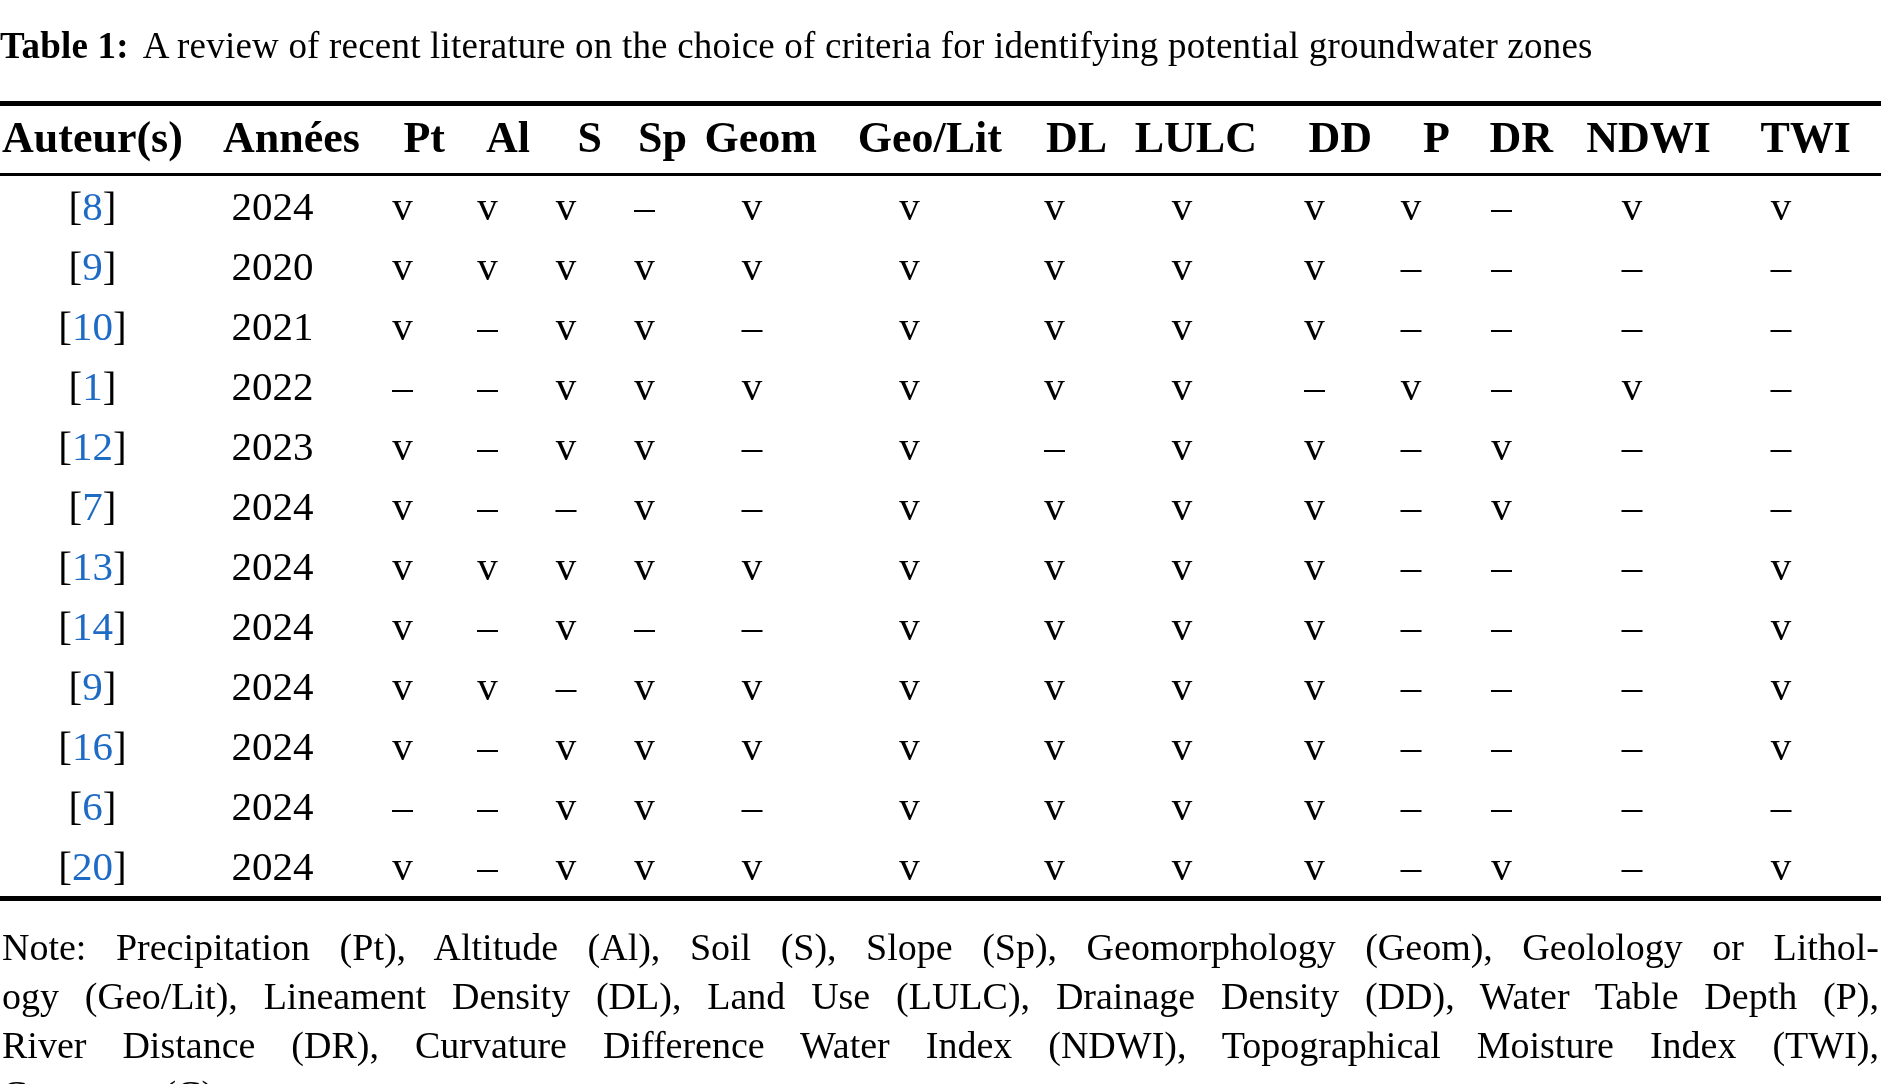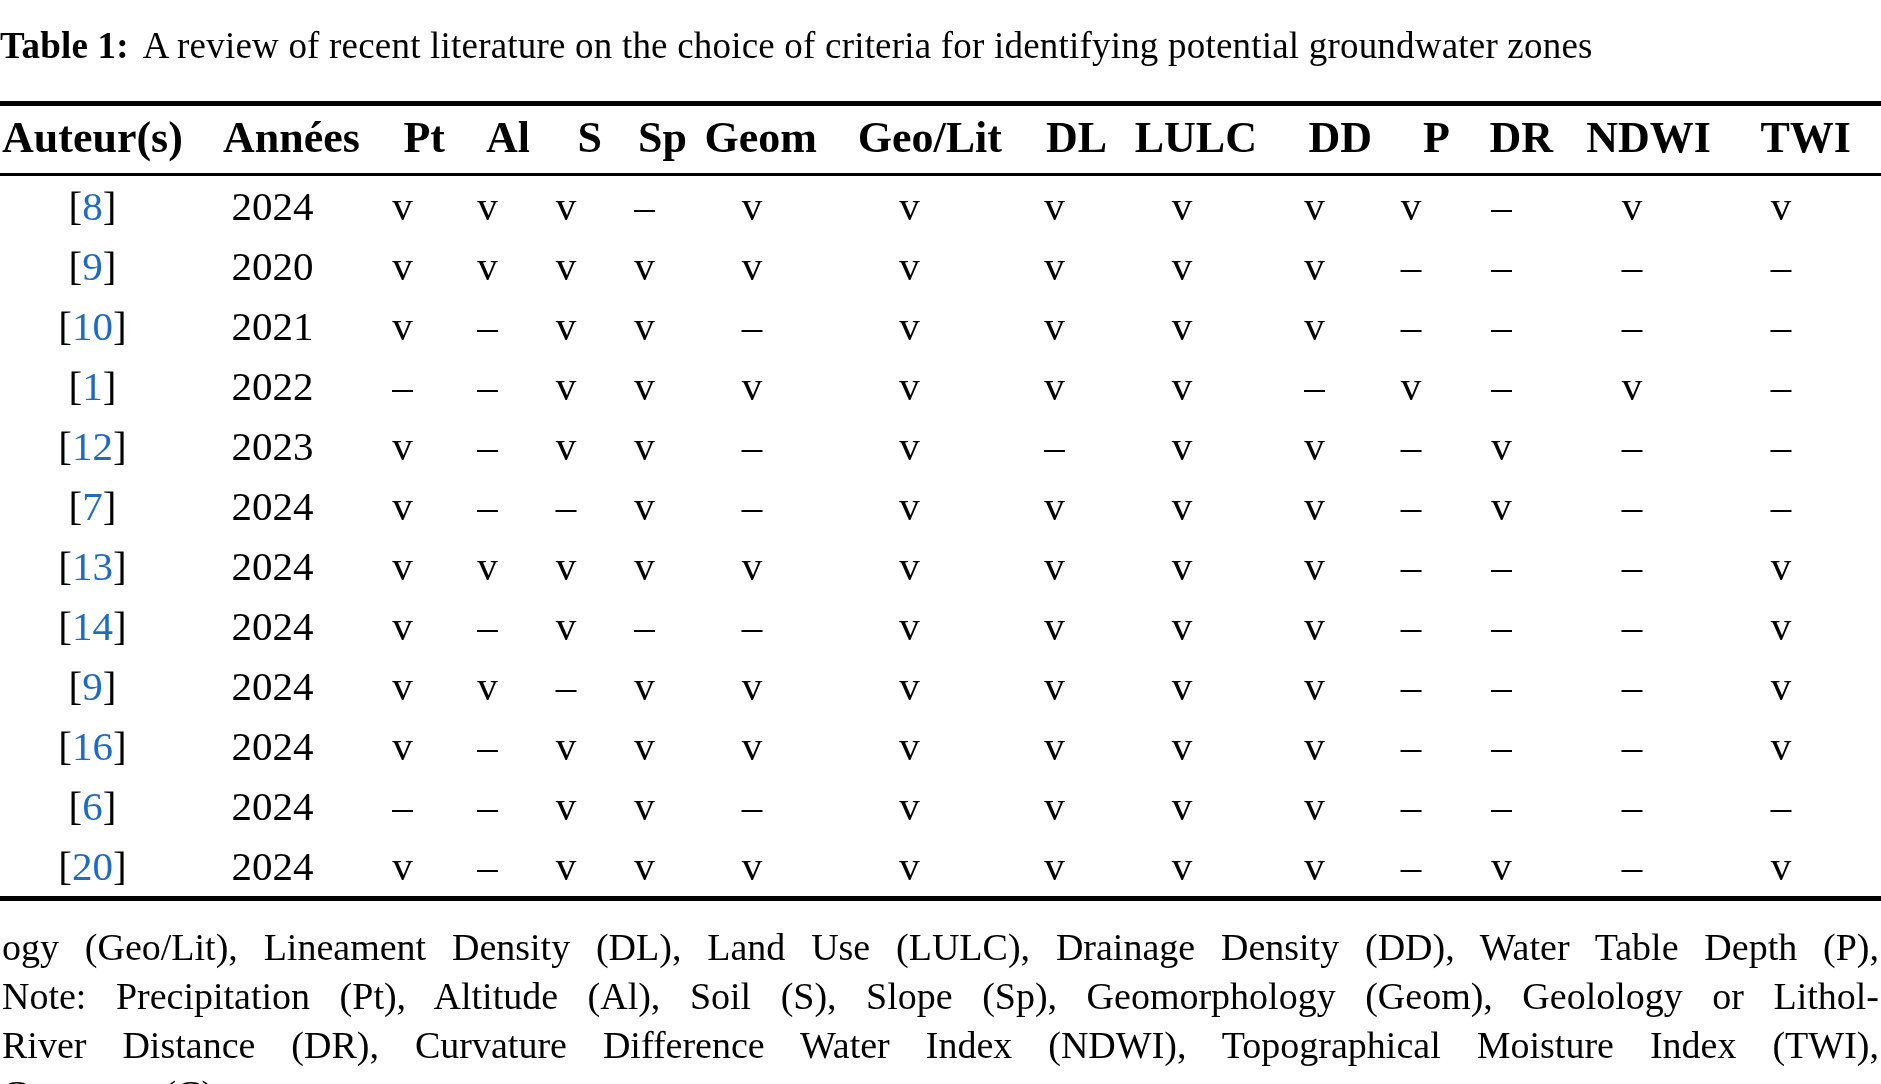--- a/index.html
+++ b/index.html
@@ -331,17 +331,17 @@
         <td>–</td>
         <td>v</td>
         <td>–</td>
         <td>v</td>
         <td>v</td>
       </tr>
     </tbody>
 </table>
 
 <div class="note">
+    <div class="note-line">Note: Precipitation (Pt), Altitude (Al), Soil (S), Slope (Sp), Geomorphology (Geom), Geolology or Lithol-</div>
     <div class="note-line">ogy (Geo/Lit), Lineament Density (DL), Land Use (LULC), Drainage Density (DD), Water Table Depth (P),</div>
-    <div class="note-line">Note: Precipitation (Pt), Altitude (Al), Soil (S), Slope (Sp), Geomorphology (Geom), Geolology or Lithol-</div>
     <div class="note-line">River Distance (DR), Curvature Difference Water Index (NDWI), Topographical Moisture Index (TWI),</div>
     <div class="note-line last">Curvature (C).</div>
   </div>
 
 </body></html>

